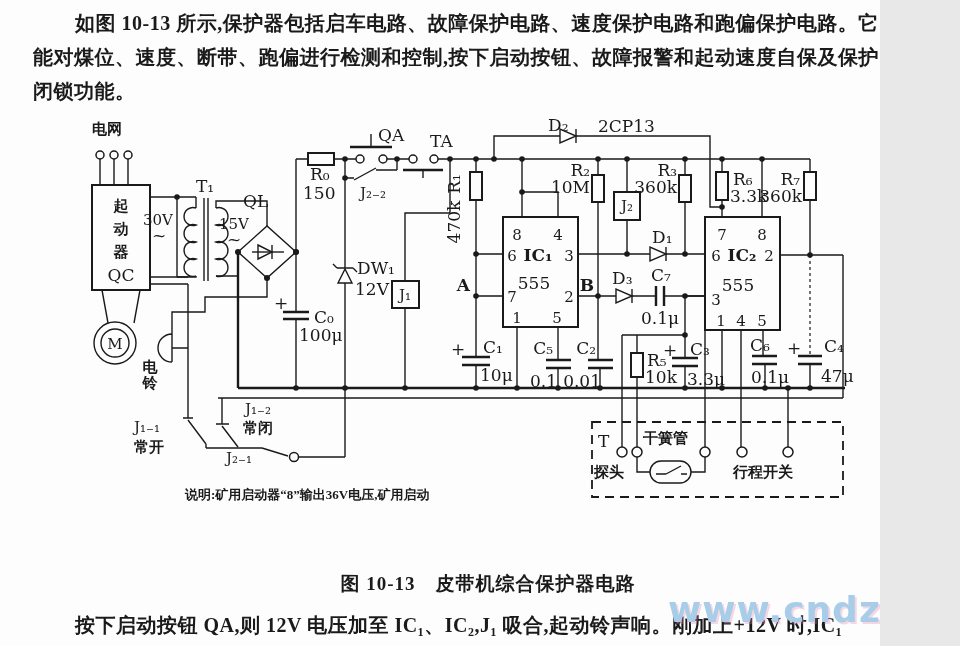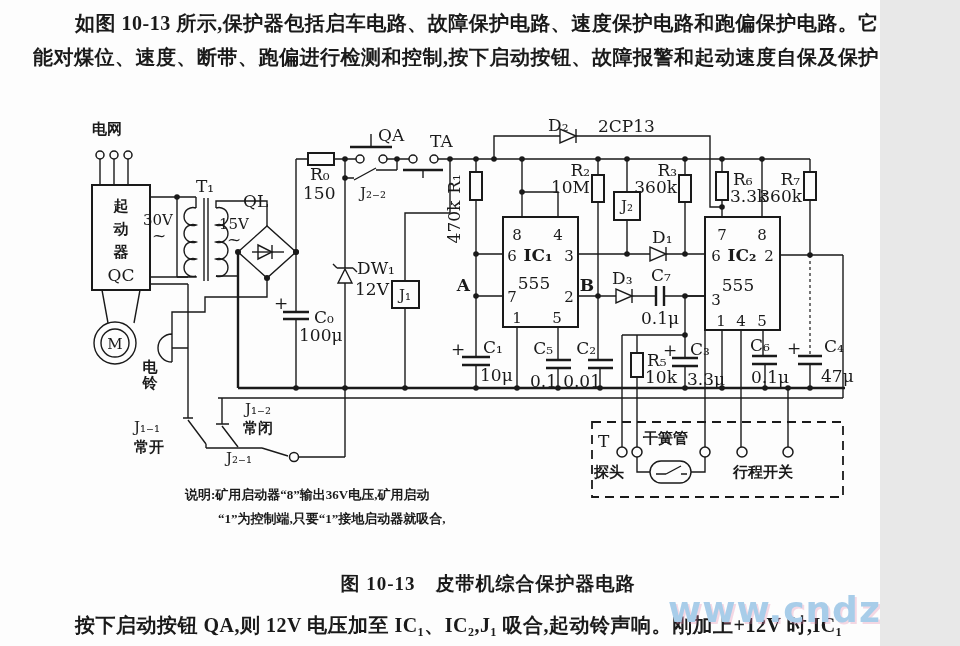--- a/index.html
+++ b/index.html
@@ -32,20 +32,21 @@
   .dotted{stroke:#1a1a1a;stroke-width:1.2;fill:none;stroke-dasharray:3 3;}
 </style>
 </head>
 <body>
 
 <div class="page">
 
   <div class="para" style="left:33px;top:6px;">
     <span class="line indent">如图 10-13 所示,保护器包括启车电路、故障保护电路、速度保护电路和跑偏保护电路。它</span>
     <span class="line">能对煤位、速度、断带、跑偏进行检测和控制,按下启动按钮、故障报警和起动速度自保及保护</span>
+    <span class="line">闭锁功能。</span>
   </div>
 
   <svg width="960" height="560" viewBox="0 0 960 560">
 
     <g>
       <text class="cjk" x="92" y="134">电网</text>
       <circle class="term" cx="100" cy="155" r="4"></circle>
       <circle class="term" cx="114" cy="155" r="4"></circle>
       <circle class="term" cx="128" cy="155" r="4"></circle>
       <path class="w" d="M100,159V185 M114,159V185 M128,159V185"></path>
@@ -362,21 +363,20 @@
       <text class="cjk" x="643" y="443">干簧管</text>
       <text class="cjk" x="733" y="477">行程开关</text>
       <path class="w" d="M637,457V472H650 M691,472H705V457"></path>
       <rect class="w" x="650" y="461" width="41" height="22" rx="11"></rect>
       <path class="w" d="M656,474H666 M666,474L681,466 M681,474H687"></path>
     </g>
   </svg>
 
   <div class="note">
     <span class="line">说明:矿用启动器“8”输出36V电压,矿用启动</span>
-    <span class="line n2">“1”为控制端,只要“1”接地启动器就吸合,</span>
   </div>
 
   <div class="caption">图 10-13　皮带机综合保护器电路</div>
 
   <div class="para" style="left:33px;top:608px;">
     <span class="line indent">按下启动按钮 QA,则 12V 电压加至 IC₁、IC₂,J₁ 吸合,起动铃声响。刚加上+12V 时,IC₁</span>
   </div>
 
   <div class="watermark">www.cndzz.com</div>
 

